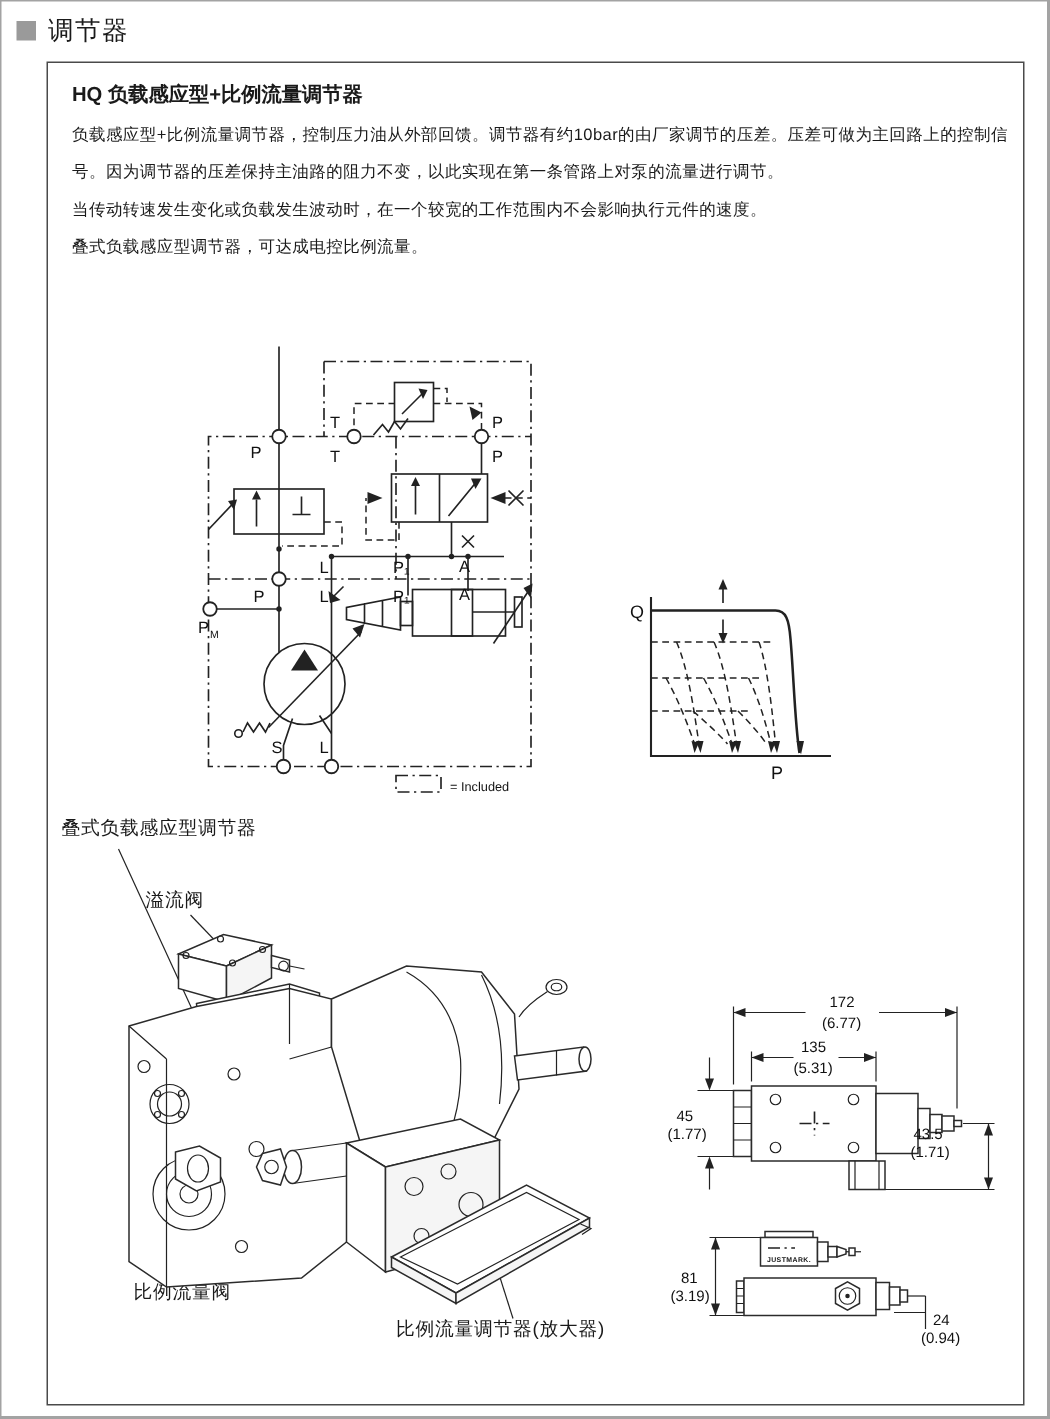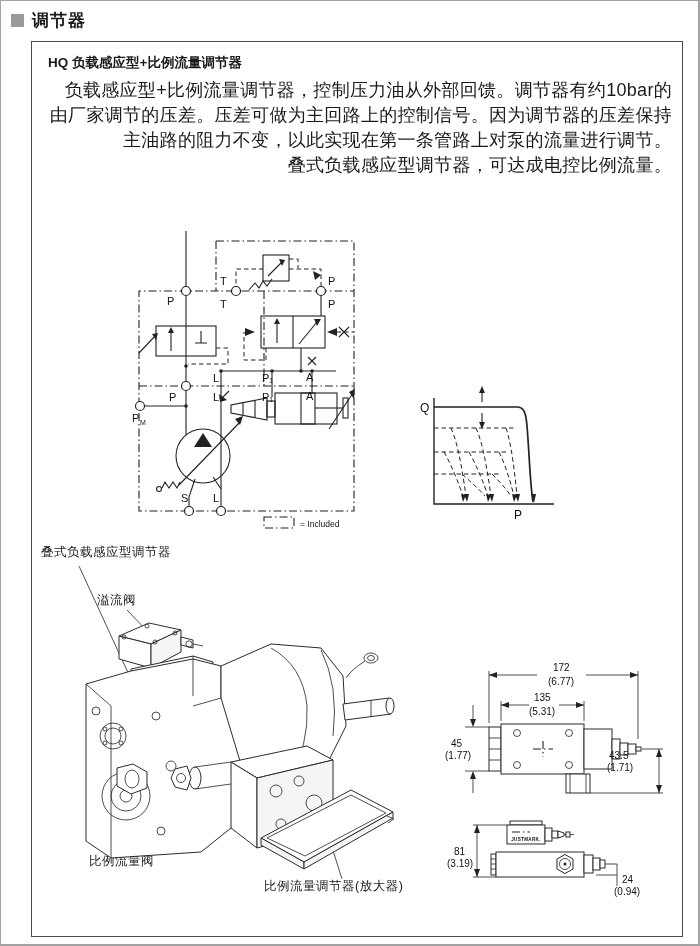--- a/index.html
+++ b/index.html
@@ -1,24 +1,24 @@
 <!DOCTYPE html>
 <html><head>
 <meta charset="utf-8">
 <style>
   html,body{margin:0;padding:0;background:#fff;}
   body{width:700px;height:946px;position:relative;overflow:hidden;
        font-family:"Liberation Sans","DejaVu Sans",sans-serif;color:#1a1a1a;}
   .page{position:absolute;inset:0;border:1px solid #a3a3a3;border-right-width:2px;border-bottom-width:2px;}
   .hdr{position:absolute;left:10px;top:8px;display:flex;align-items:center;gap:8px;}
   .hdr-sq{width:13px;height:13px;background:#9a9a9a;}
-  .hdr-title{font-size:17px;font-weight:bold;letter-spacing:1px;}
+  .hdr-title{font-size:17px;font-weight:normal;letter-spacing:1px;}
   .box{position:absolute;left:30px;top:40px;width:650px;height:894px;border:1px solid #4a4a4a;background:#fff;}
   .sec-title{position:absolute;left:16px;top:12px;font-size:13.5px;font-weight:bold;}
-  .paras{position:absolute;left:16px;top:36px;width:624px;font-size:18px;line-height:25px;letter-spacing:.3px;text-align:right;}
+  .paras{position:absolute;left:16px;top:36px;width:624px;font-size:11px;line-height:25px;letter-spacing:.3px;}
   .paras p{margin:0;}
   .callout{position:absolute;font-size:12.5px;letter-spacing:.5px;white-space:nowrap;text-align:right;}
   svg{position:absolute;overflow:visible;}
   .ln{stroke:#222;stroke-width:1.1;fill:none;}
   .thin{stroke:#222;stroke-width:.8;fill:none;}
   .dashdot{stroke:#222;stroke-width:1.1;fill:none;stroke-dasharray:8 3 1.5 3;}
   .dashed{stroke:#222;stroke-width:1;fill:none;stroke-dasharray:4.5 3;}
   .fillb{fill:#222;stroke:none;}
   .port{fill:#fff;stroke:#222;stroke-width:1.2;}
   .lbl{font-family:"Liberation Sans","DejaVu Sans",sans-serif;font-size:11px;fill:#111;}
@@ -35,20 +35,21 @@
 
   <div class="hdr">
     <span class="hdr-sq"></span>
     <span class="hdr-title">调节器</span>
   </div>
 
   <div class="box">
     <div class="sec-title">HQ 负载感应型+比例流量调节器</div>
     <div class="paras">
       <p>负载感应型+比例流量调节器，控制压力油从外部回馈。调节器有约10bar的由厂家调节的压差。压差可做为主回路上的控制信号。因为调节器的压差保持主油路的阻力不变，以此实现在第一条管路上对泵的流量进行调节。</p>
+      <p>当传动转速发生变化或负载发生波动时，在一个较宽的工作范围内不会影响执行元件的速度。</p>
       <p>叠式负载感应型调节器，可达成电控比例流量。</p>
     </div>
   </div>
 
   <svg style="left:130px;top:230px" width="232" height="302" viewBox="0 0 232 302">
 
     <path class="dashdot" d="M85,10 H223 V280 H8 V60 H223 M85,10 V60 M133,60 V155 M8,155 H223"></path>
 
     <path class="dashed" d="M105,60 V38 H132 M158,38 H190 V60 M158,28 h9 v9"></path>
     <rect class="ln" x="132" y="24" width="26" height="26"></rect>

